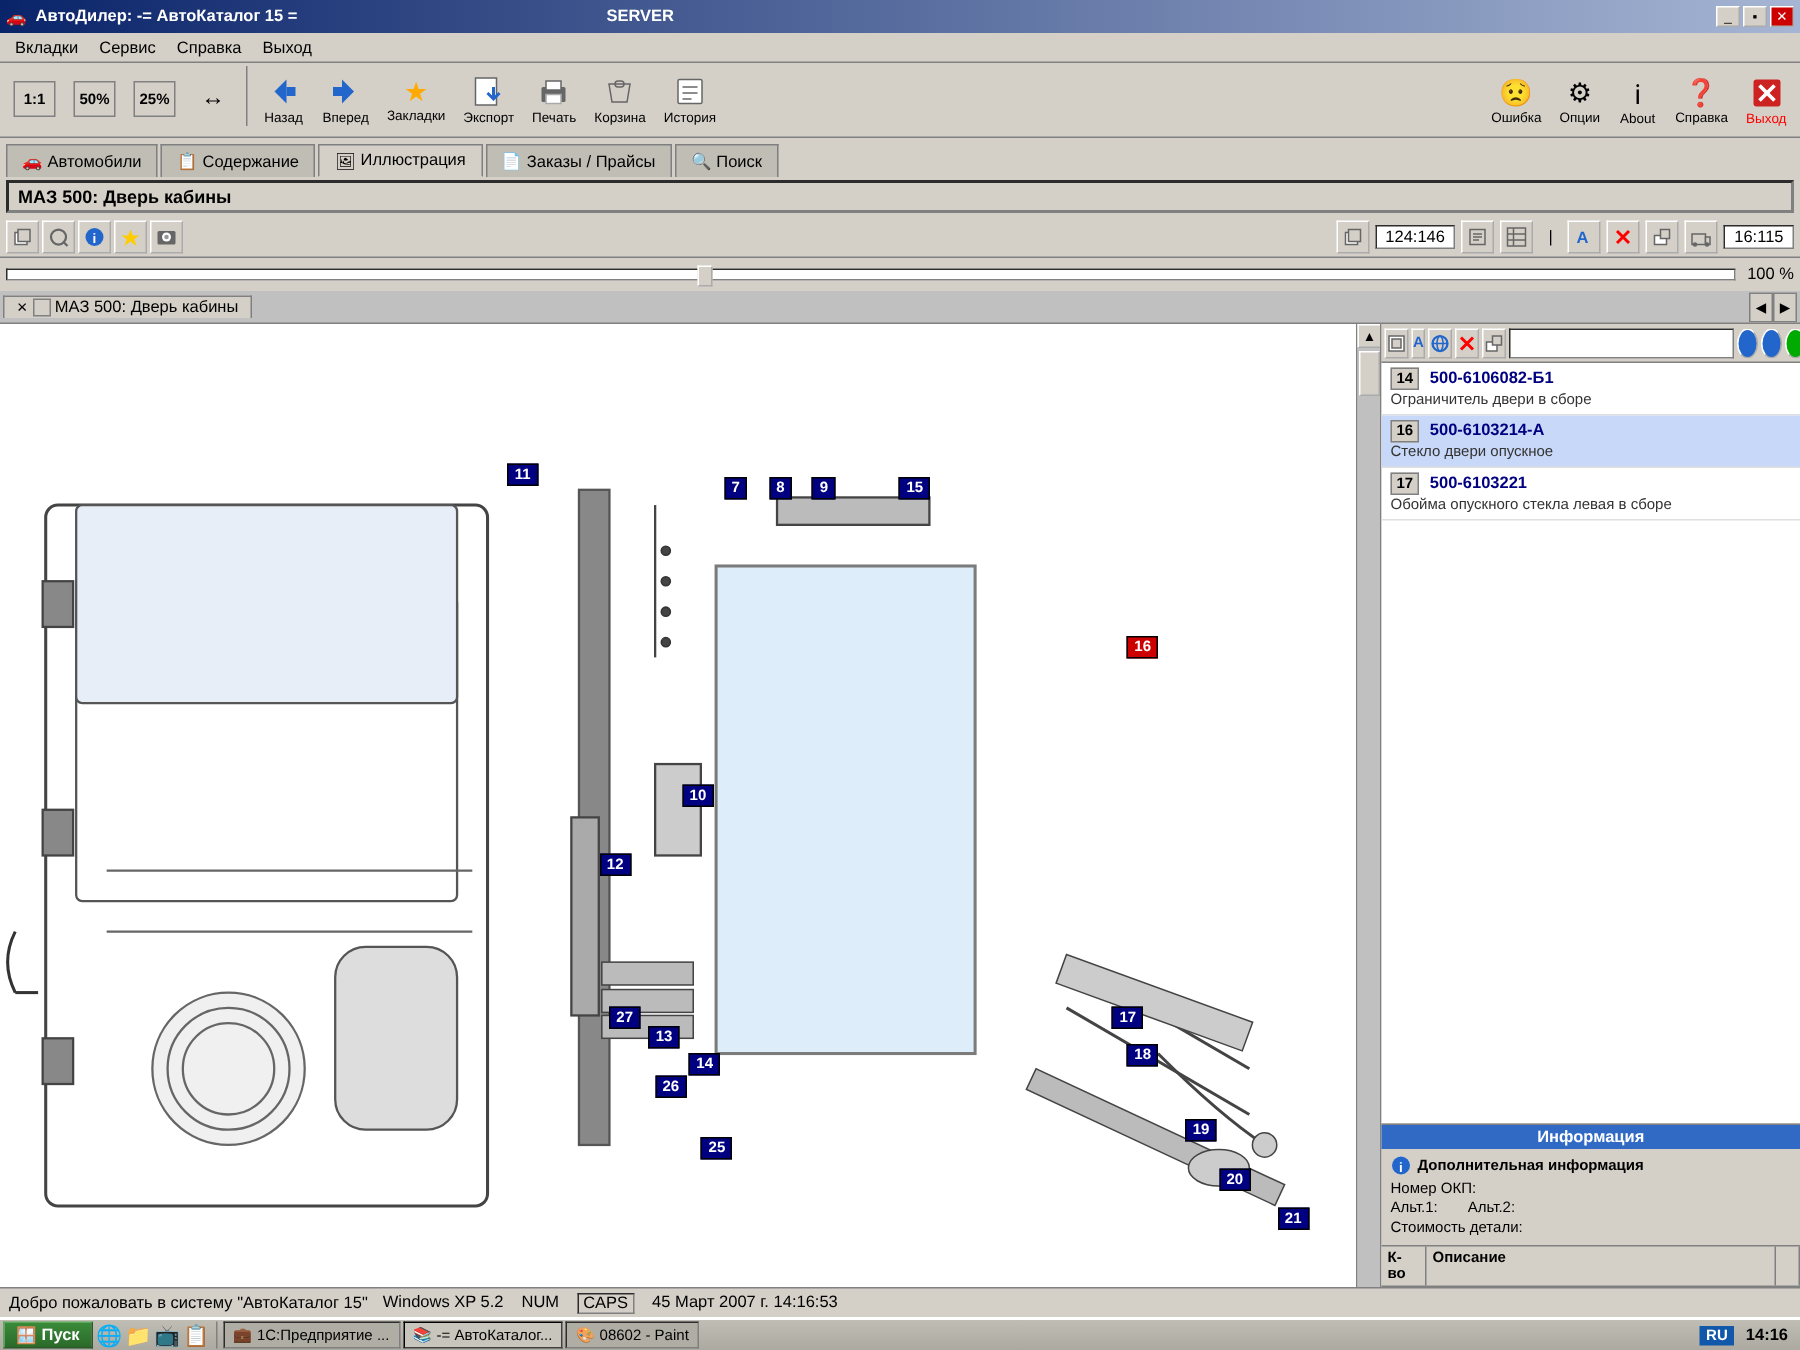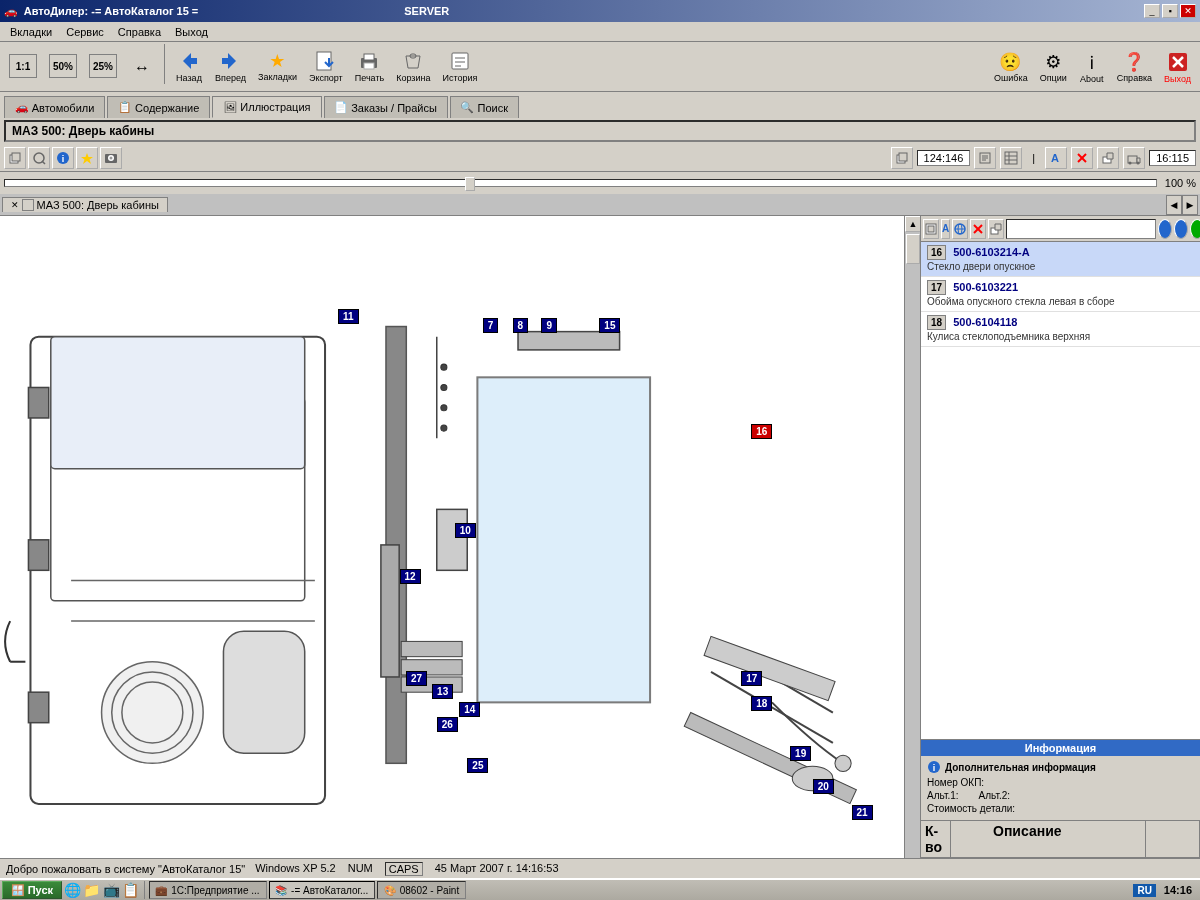--- a/index.html
+++ b/index.html
@@ -256,22 +256,21 @@
     }
     .info-body { padding: 4px 6px; font-size: 10px; }
     .info-row { display: flex; gap: 8px; margin-bottom: 2px; }
 
     .info-table-header {
       display: flex;
       background: #d4d0c8;
       border-top: 1px solid #808080;
       border-bottom: 1px solid #808080;
       font-weight: bold;
-      font-size: 14px;
-      gap: 38px;
+      font-size: 10px;
     }
     .info-table-header > div { padding: 2px 4px; border-right: 1px solid #808080; }
     .info-table-body { max-height: 70px; overflow-y: auto; background: white; }
     .info-table-row { display: flex; border-bottom: 1px solid #e0e0e0; font-size: 10px; }
     .info-table-row > div { padding: 1px 4px; border-right: 1px solid #e0e0e0; }
     .col-kvo { width: 30px; }
     .col-desc { flex: 1; }
 
     
     .part-label {
@@ -801,40 +800,40 @@
         </button>
         <button class="rp-btn" style="background:#00aa00;border-radius:50%;width:20px;height:20px;">
           <svg width="12" height="12">
               <circle cx="6" cy="6" r="5" fill="#00aa00"></circle>
             </svg>
         </button>
 
       </div>
 
       <div class="parts-list" id="parts-list-container">
+      <div class="part-item">
+      <div>
+        <span class="part-num-badge">14</span>
+        <span class="part-code">500-6106082-Б1</span>
+      </div>
+      <div class="part-desc">Ограничитель двери в сборе</div>
+    </div>
           <div class="part-item selected">
       <div>
         <span class="part-num-badge">16</span>
         <span class="part-code">500-6103214-А</span>
       </div>
       <div class="part-desc">Стекло двери опускное</div>
     </div>
           <div class="part-item">
       <div>
         <span class="part-num-badge">17</span>
         <span class="part-code">500-6103221</span>
       </div>
       <div class="part-desc">Обойма опускного стекла левая в сборе</div>
-    </div>
-          <div class="part-item">
-      <div>
-        <span class="part-num-badge">18</span>
-        <span class="part-code">500-6104118</span>
-      </div>
-      <div class="part-desc">Кулиса стеклоподъемника верхняя</div>
     </div>
         </div>
 
       <div class="info-section">
         <div class="info-header">Информация</div>
         <div class="info-body">
           <div style="display:flex;align-items:center;gap:4px;font-weight:bold;margin-bottom:3px;">
             <svg width="14" height="14">
                 <circle cx="7" cy="7" r="6" fill="#2266cc"></circle>
                 <text x="7" y="11" text-anchor="middle" fill="white" font-size="9" font-weight="bold">i</text>

